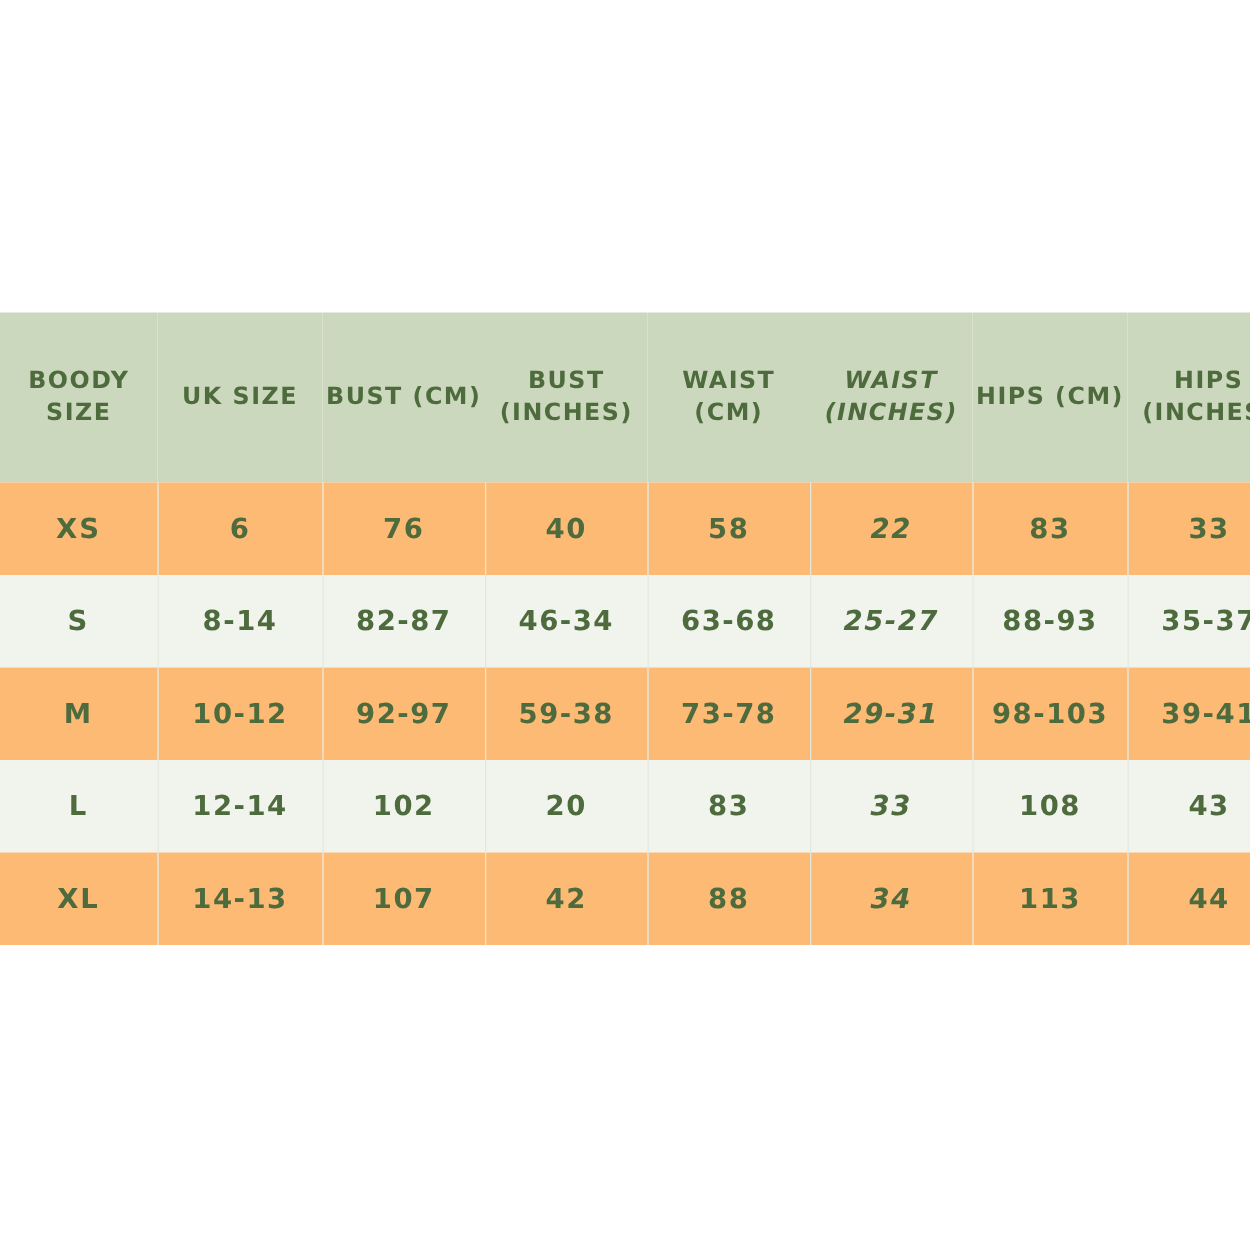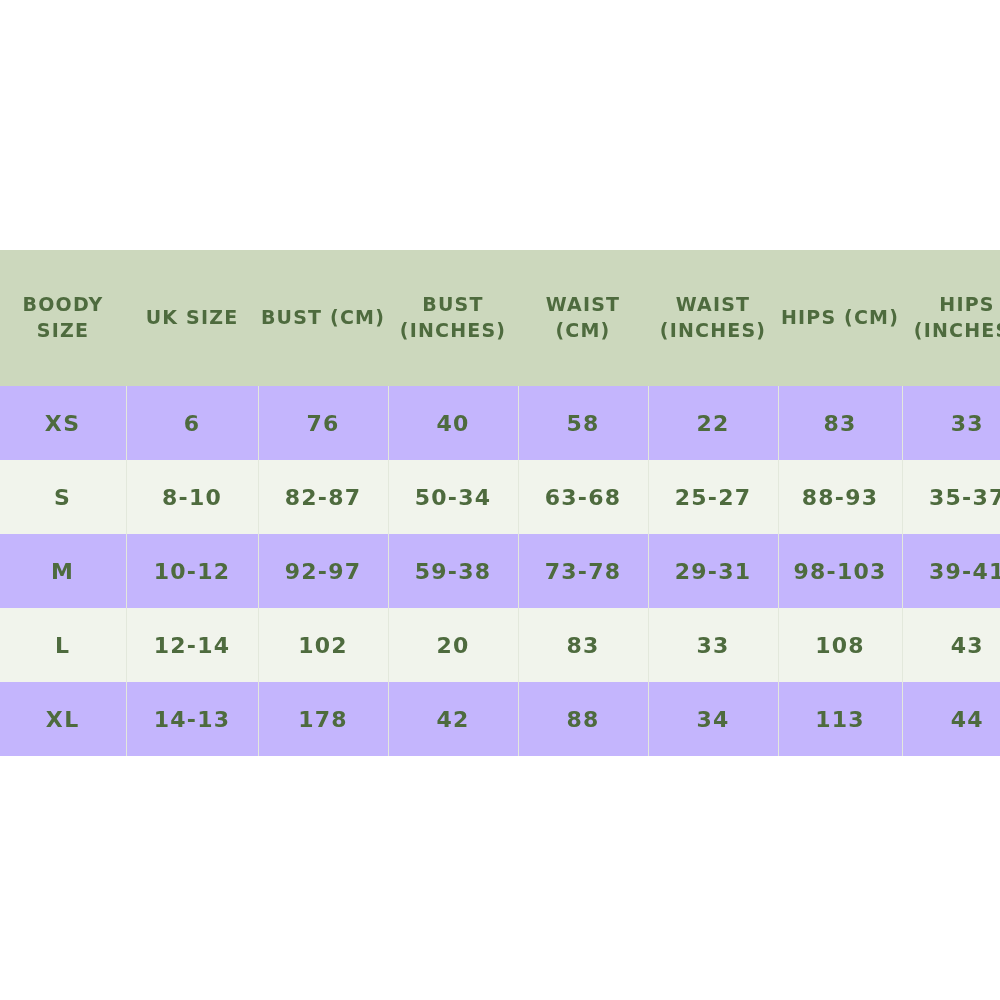--- a/index.html
+++ b/index.html
@@ -57,35 +57,35 @@
     border-right: 1px solid #e3e8dc;
     letter-spacing: 1px;
   }
   tbody td:first-child {
     border-left: none;
   }
   tbody td:last-child {
     border-right: none;
   }
   tbody tr.row-odd td {
-    background: #c4b5fd;
+    background: #fdba74;
   }
   tbody tr.row-even td {
     background: #f1f4ec;
   }
   tbody tr.row-odd td:first-child,
   tbody tr.row-even td:first-child {
     letter-spacing: 1.5px;
   }
   .col-0 { width: 122px; }
   .col-1 { width: 128px; margin-top: 48px; }
   .col-2 { width: 126px; }
   .col-3 { width: 126px; }
   .col-4 { width: 126px; }
-  .col-5 { width: 126px; }
+  .col-5 { width: 126px; font-style: italic; }
   .col-6 { width: 120px; }
   .col-7 { width: 126px; }
 </style>
 </head>
 <body>
 
 <div class="page">
   <div class="table-wrap">
     <table class="size-table">
       <thead>
@@ -106,23 +106,23 @@
           <td class="col-1">6</td>
           <td class="col-2">76</td>
           <td class="col-3">40</td>
           <td class="col-4">58</td>
           <td class="col-5">22</td>
           <td class="col-6">83</td>
           <td class="col-7">33</td>
         </tr>
         <tr class="row-even">
           <td class="col-0">S</td>
-          <td class="col-1">8-10</td>
+          <td class="col-1">8-14</td>
           <td class="col-2">82-87</td>
-          <td class="col-3">50-34</td>
+          <td class="col-3">46-34</td>
           <td class="col-4">63-68</td>
           <td class="col-5">25-27</td>
           <td class="col-6">88-93</td>
           <td class="col-7">35-37</td>
         </tr>
         <tr class="row-odd">
           <td class="col-0">M</td>
           <td class="col-1">10-12</td>
           <td class="col-2">92-97</td>
           <td class="col-3">59-38</td>
@@ -137,21 +137,21 @@
           <td class="col-2">102</td>
           <td class="col-3">20</td>
           <td class="col-4">83</td>
           <td class="col-5">33</td>
           <td class="col-6">108</td>
           <td class="col-7">43</td>
         </tr>
         <tr class="row-odd">
           <td class="col-0">XL</td>
           <td class="col-1">14-13</td>
-          <td class="col-2">178</td>
+          <td class="col-2">107</td>
           <td class="col-3">42</td>
           <td class="col-4">88</td>
           <td class="col-5">34</td>
           <td class="col-6">113</td>
           <td class="col-7">44</td>
         </tr>
       </tbody>
     </table>
   </div>
 </div>

